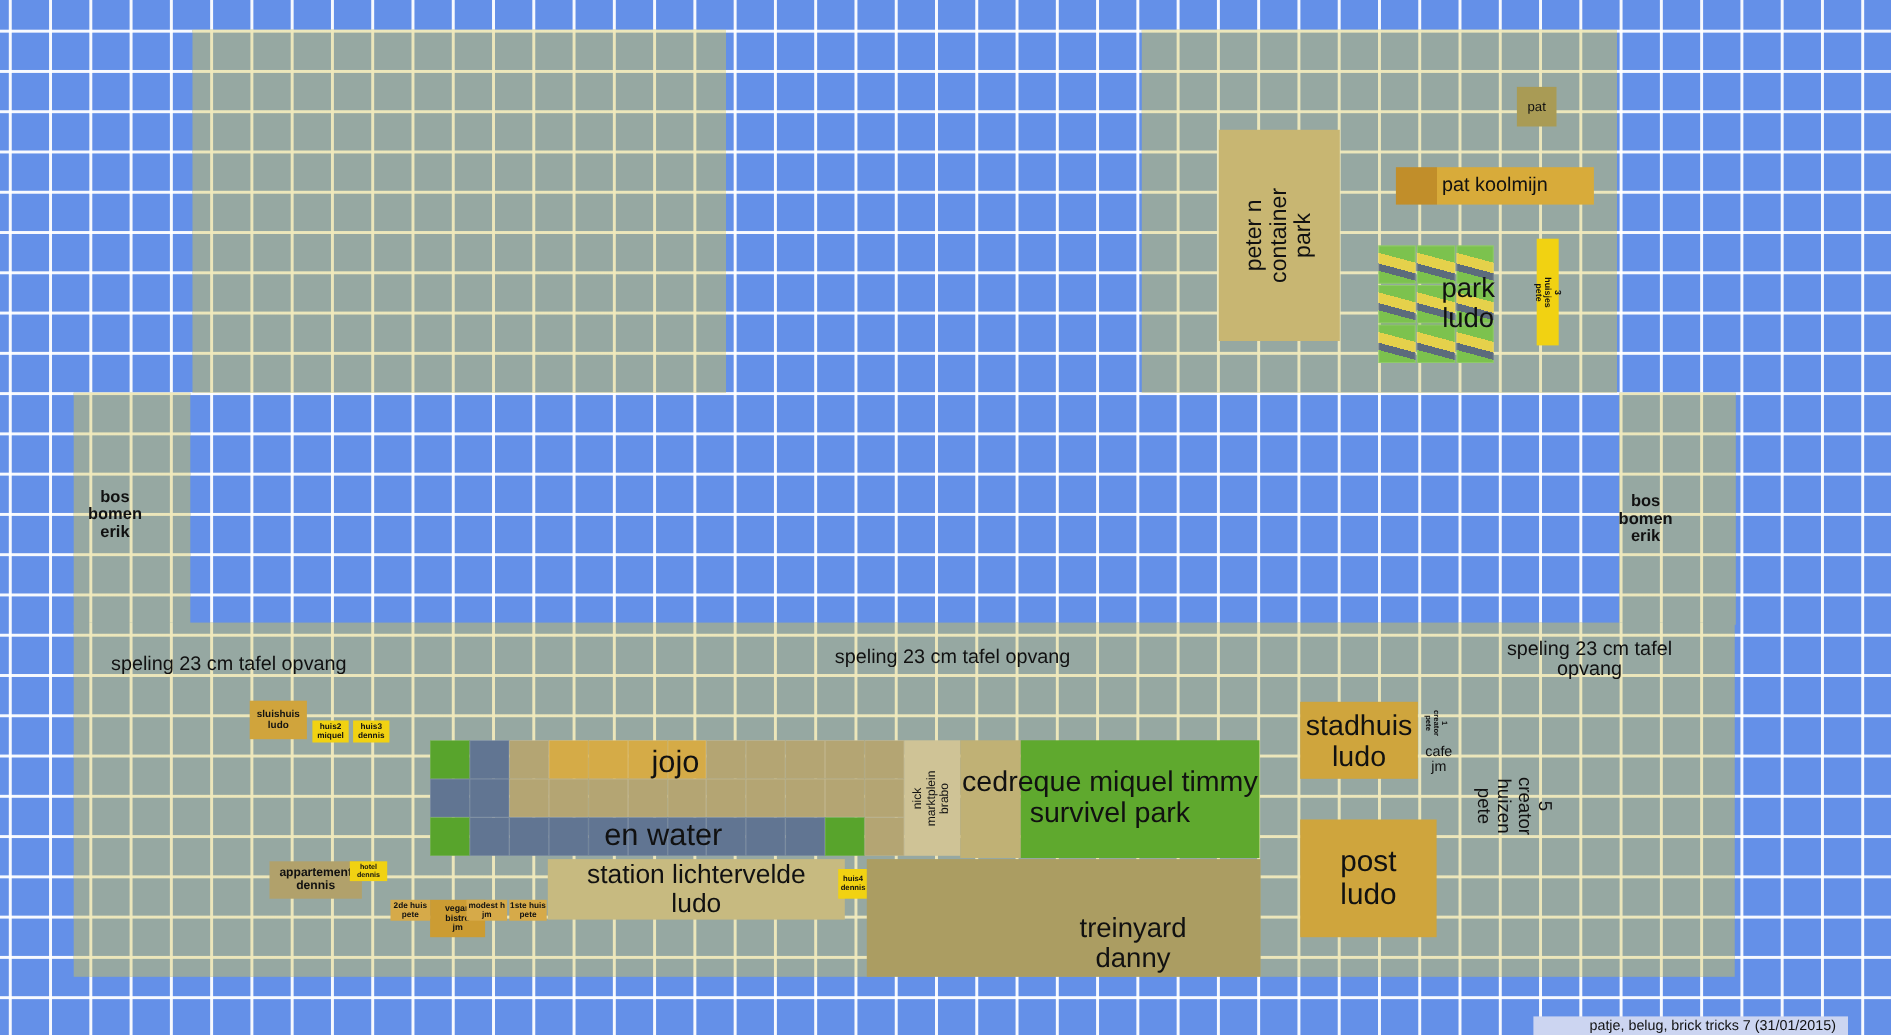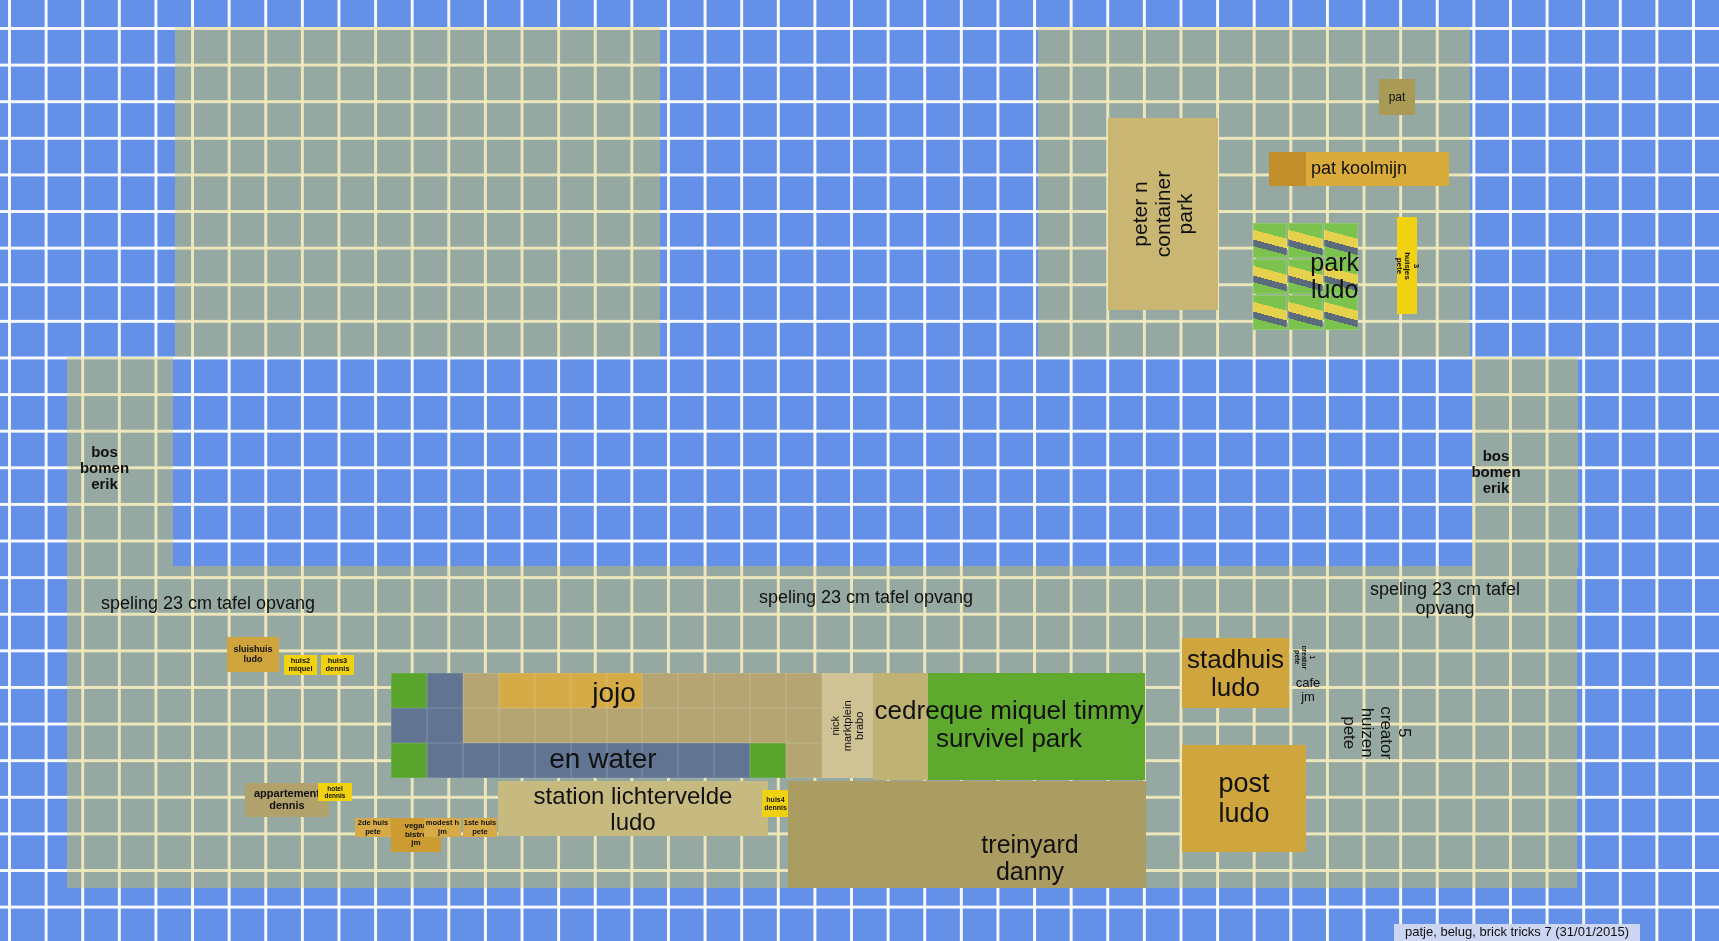--- a/index.html
+++ b/index.html
@@ -153,14 +153,14 @@
     <div class="block" style="left: 1182px; top: 638px; width: 107px; height: 70px; background: rgb(207, 165, 61); font-size: 26px;"><span>stadhuis
 ludo</span></div>
     <div class="block rot-cw" style="left: 1292px; top: 634px; width: 26px; height: 46px; background: transparent; font-size: 7px; font-weight: bold;"><span>1 creator
 pete</span></div>
     <div class="block" style="left: 1288px; top: 676px; width: 40px; height: 28px; background: transparent; font-size: 13px;"><span>cafe
 jm</span></div>
     <div class="block rot-cw" style="left: 1346px; top: 643px; width: 60px; height: 180px; background: transparent; font-size: 17px;"><span>5 creator huizen
 pete</span></div>
     <div class="block" style="left: 1182px; top: 745px; width: 124px; height: 107px; background: rgb(207, 165, 61); font-size: 27px;"><span>post
 ludo</span></div>
-    <div class="block" style="left: 1394px; top: 924px; width: 246px; height: 17px; background: rgb(204, 213, 241); font-size: 13px;"><span>patje, belug, brick tricks 7 (31/01/2015)</span></div>
+    <div class="block" style="left: 1394px; top: 924px; width: 246px; height: 17px; background: rgb(204, 213, 241); font-size: 13px; padding-left: 40px;"><span>patje, belug, brick tricks 7 (31/01/2015)</span></div>
   </div>
 
 </body></html>

